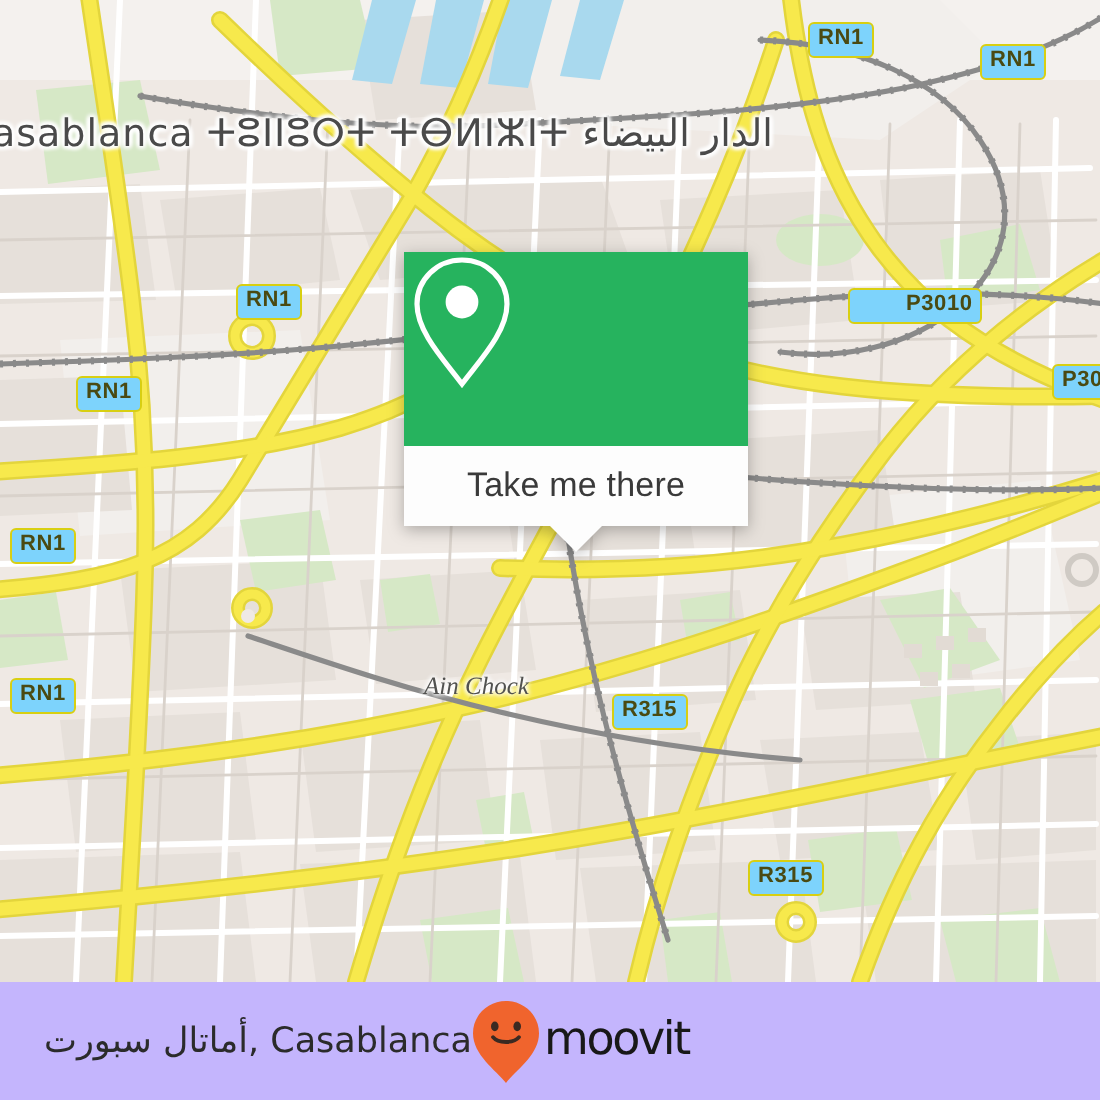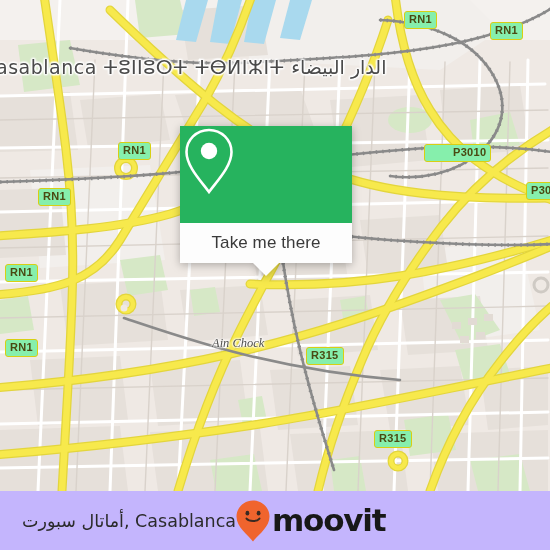--- a/index.html
+++ b/index.html
@@ -13,21 +13,21 @@
   
   .map{
     position:absolute;left:0;top:0;width:550px;height:491px;overflow:hidden;
     background:#efe9e4;
   }
   .map svg{position:absolute;left:0;top:0;display:block;}
 
   
   .shield{
     position:absolute;
-    background:#86efac;
+    background:#7dd3fc;
     border:1.5px solid #d8cf12;
     border-radius:3px;
     color:#4a4a12;
     font-size:11px;
     font-weight:bold;
     letter-spacing:.3px;
     line-height:13px;
     padding:1px 4px 2px 4px;
     white-space:nowrap;
     font-family:"Liberation Sans",sans-serif;
@@ -51,21 +51,21 @@
     color:#51514f;
     font-size:12.5px;
     font-style:italic;
     white-space:nowrap;
     font-family:"Liberation Serif","DejaVu Serif",serif;
     text-shadow:1px 0 2px #fff,-1px 0 2px #fff,0 1px 2px #fff,0 -1px 2px #fff;
   }
 
   
   .card{
-    position:absolute;left:180px;top:126px;width:172px;
+    position:absolute;left:202px;top:126px;width:172px;
     filter:drop-shadow(0 2px 4px rgba(0,0,0,.28));
   }
   .card-img{
     height:97px;width:100%;
     background:#26b35e;
     display:flex;align-items:center;justify-content:center;
     box-sizing:border-box;
   }
   .card-body{
     background:#fdfdfd;height:40px;width:100%;
@@ -99,21 +99,21 @@
     display:flex;align-items:center;justify-content:flex-start;
     box-sizing:border-box;
     padding:0 16px 0 22px;
   }
   .footer-title{
     color:#2b2b2b;font-size:17.5px;white-space:nowrap;
     font-family:"DejaVu Sans","Liberation Sans",sans-serif;
   }
   .brand{display:flex;align-items:center;gap:2px;}
   .brand-word{
-    color:#181818;font-size:31px;font-weight:bold;letter-spacing:-1.2px;
+    color:#181818;font-size:23px;font-weight:normal;letter-spacing:-1.2px;
     font-family:"DejaVu Sans","Liberation Sans",sans-serif;line-height:31px;
   }
 </style>
 </head>
 <body>
 
 <div id="root">
 
   <div class="map">
 

